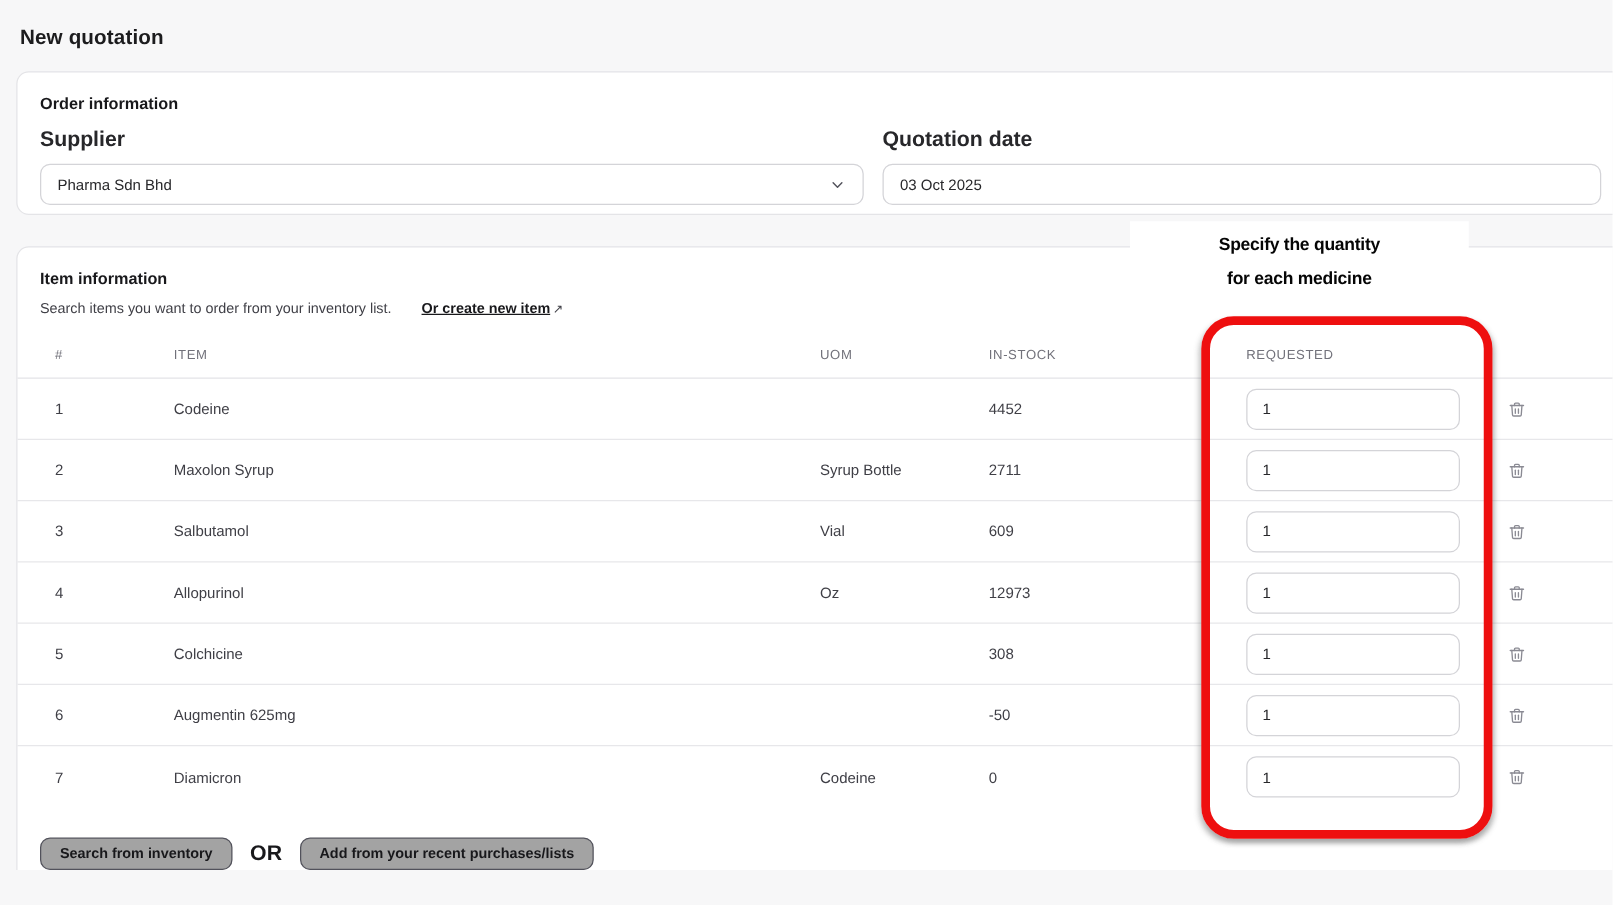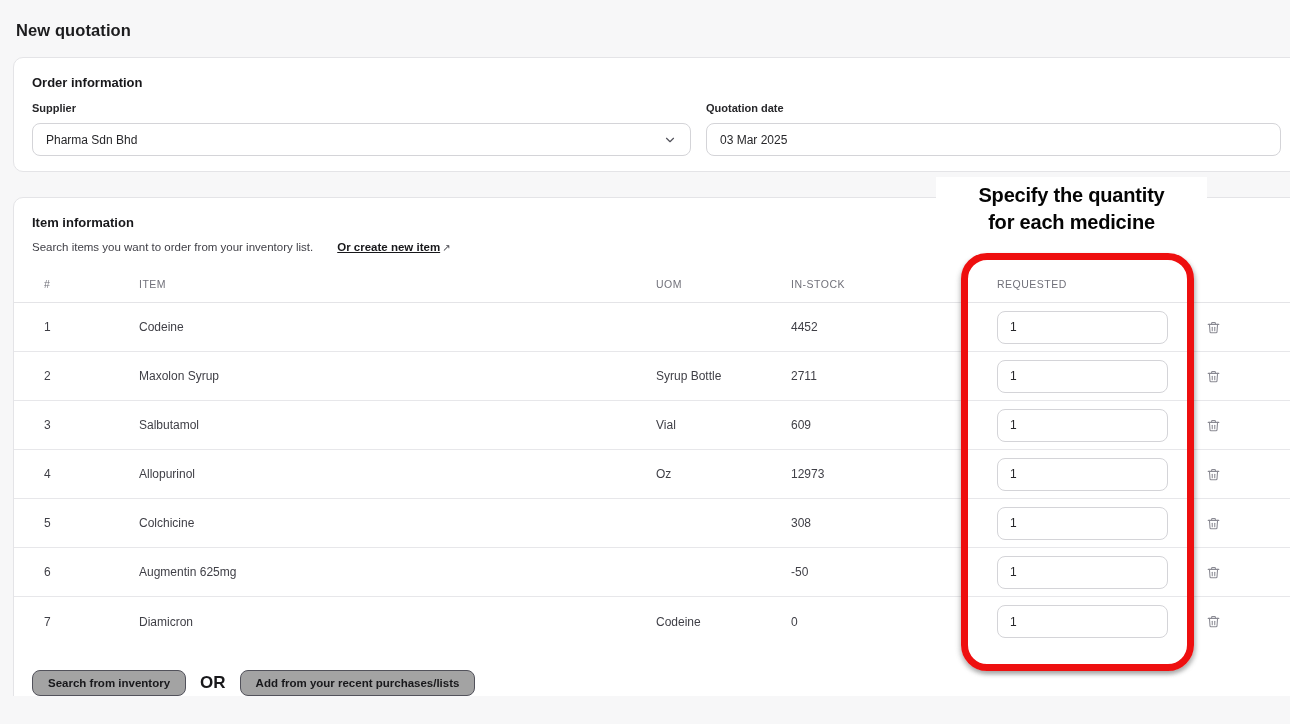--- a/index.html
+++ b/index.html
@@ -22,21 +22,21 @@
     background: #fff; border: 1px solid #e4e4e7; border-radius: 10px;
   }
   .card-order { top: 57px; height: 115px; }
   .card-items { top: 197px; height: 520px; }
 
   .section-title { font-size: 13px; font-weight: 700; color: #18181b; }
   .card-order .section-title { margin: 17px 0 0 18px; }
   .card-items .section-title { margin: 17px 0 0 18px; }
 
   .fields-row { display: flex; margin: 12px 18px 0 18px; }
-  .field-label { font-size: 11px; font-weight: 700; color: #27272a; display: block; }
+  .field-label { font-size: 17px; font-weight: 700; color: #27272a; display: block; }
   .field-supplier { width: 659px; flex: none; }
   .field-date { flex: 1 1 auto; margin-left: 15px; }
 
   .select-box, .text-input {
     margin-top: 9px; height: 33px; width: 100%;
     border: 1px solid #d4d4d8; border-radius: 8px; background: #fff;
     display: flex; align-items: center; justify-content: space-between;
     padding: 0 13px; font-size: 12px; color: #27272a; cursor: pointer;
   }
   .chevron { display: flex; align-items: center; color: #52525b; }
@@ -71,23 +71,23 @@
   .actions { display: flex; align-items: center; margin: 24px 0 0 18px; }
   .action-btn {
     height: 26px; padding: 0 15px; background: #a3a3a3;
     border: 1px solid #52525b; border-radius: 8px;
     font-family: "Liberation Sans", sans-serif;
     font-size: 11.5px; font-weight: 700; color: #18181b; cursor: pointer;
   }
   .or-label { font-size: 17px; font-weight: 700; color: #18181b; margin: 0 14px; }
 
   .annotation-label {
-    position: absolute; left: 936px; top: 177px; width: 271px; height: 70px;
+    position: absolute; left: 904px; top: 177px; width: 271px; height: 70px;
     background: #fff; text-align: center;
-    font-size: 20px; font-weight: 700; color: #050505;
+    font-size: 14px; font-weight: 700; color: #050505;
     line-height: 27px; padding-top: 5px; letter-spacing: -.2px;
     pointer-events: none; z-index: 6;
   }
   .annotation-box {
     position: absolute; left: 961px; top: 253px; width: 233px; height: 418px;
     border: 7px solid #ee0f0f; border-radius: 26px;
     box-shadow: 2px 3px 4px rgba(110,110,110,.45), -2px 3px 4px rgba(110,110,110,.3);
     pointer-events: none; z-index: 5;
   }
 </style>
@@ -108,21 +108,21 @@
           <span class="chevron">
             <svg width="14" height="14" viewBox="0 0 24 24" fill="none" stroke="currentColor" stroke-width="2" stroke-linecap="round" stroke-linejoin="round">
                 <path d="M6 9l6 6 6-6"></path>
               </svg>
           </span>
         </div>
       </div>
       <div class="field-date">
         <label class="field-label">Quotation date</label>
         <div class="text-input">
-          <span>03 Mar 2025</span>
+          <span>03 Oct 2025</span>
         </div>
       </div>
     </div>
   </section>
 
   <section class="card card-items">
     <div class="section-title">Item information</div>
     <div class="search-line">
       <span>Search items you want to order from your inventory list.</span><a class="create-link">Or create new item</a><span class="link-arrow">↗</span>
     </div>

